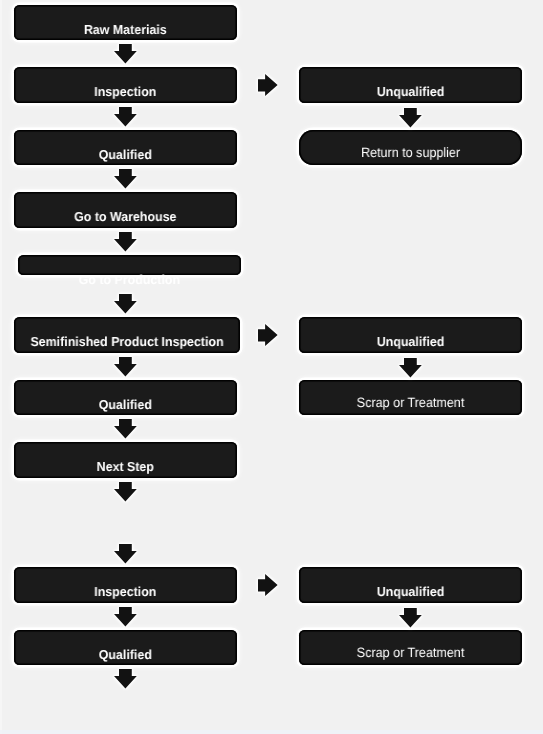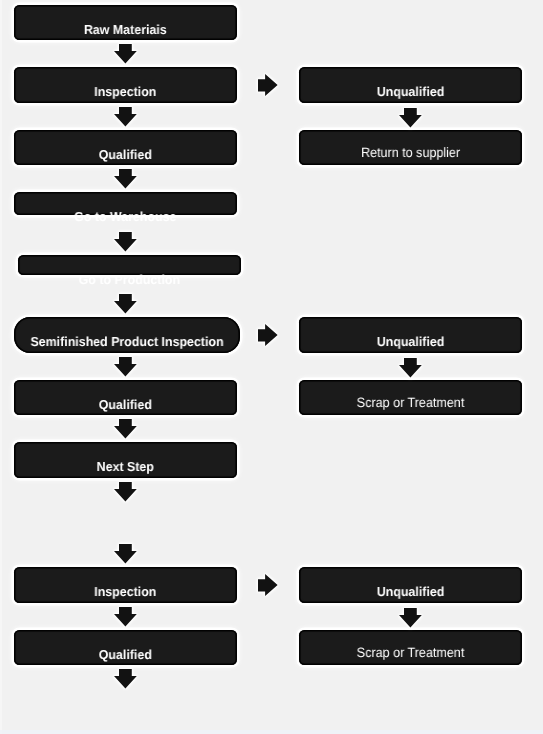--- a/index.html
+++ b/index.html
@@ -91,45 +91,45 @@
 
     <div class="node node-left" style="left:14.0px;top:4.9px;width:222.6px;height:35.4px;">
       <span class="label lbl-bold">Raw Materiais</span>
     </div>
     <div class="node node-left" style="left:14.0px;top:67.4px;width:222.6px;height:35.4px;">
       <span class="label lbl-bold">Inspection</span>
     </div>
     <div class="node node-left" style="left:14.0px;top:129.9px;width:222.6px;height:35.4px;">
       <span class="label lbl-bold">Qualified</span>
     </div>
-    <div class="node node-left" style="left:14.0px;top:192.4px;width:222.6px;height:23px;">
+    <div class="node node-left" style="left:14.0px;top:192.4px;width:222.6px;height:36px;">
       <span class="label lbl-bold">Go to Warehouse</span>
     </div>
     <div class="node node-left" style="left:18px;top:254.9px;width:222.6px;height:20px;">
       <span class="label lbl-bold">Go to Production</span>
     </div>
-    <div class="node node-left" style="left:14.0px;top:317.4px;width:226px;height:35.4px;border-radius:16px;">
+    <div class="node node-left" style="left:14.0px;top:317.4px;width:226px;height:35.4px;">
       <span class="label lbl-bold">Semifinished Product Inspection</span>
     </div>
     <div class="node node-left" style="left:14.0px;top:379.9px;width:222.6px;height:35.4px;">
       <span class="label lbl-bold">Qualified</span>
     </div>
     <div class="node node-left" style="left:14.0px;top:442.4px;width:222.6px;height:35.4px;">
       <span class="label lbl-bold">Next Step</span>
     </div>
     <div class="node node-left" style="left:14.0px;top:567.4px;width:222.6px;height:35.4px;">
       <span class="label lbl-bold">Inspection</span>
     </div>
     <div class="node node-left" style="left:14.0px;top:629.9px;width:222.6px;height:35.4px;">
       <span class="label lbl-bold">Qualified</span>
     </div>
     <div class="node node-right" style="left:298.6px;top:67.4px;width:223.1px;height:35.4px;">
       <span class="label lbl-bold">Unqualified</span>
     </div>
-    <div class="node node-right" style="left:298.6px;top:129.9px;width:223.1px;height:35.4px;">
+    <div class="node node-right" style="left:298.6px;top:129.9px;width:223.1px;height:35.4px;border-radius:14px;">
       <span class="label lbl-light">Return to supplier</span>
     </div>
     <div class="node node-right" style="left:298.6px;top:317.4px;width:223.1px;height:35.4px;">
       <span class="label lbl-bold">Unqualified</span>
     </div>
     <div class="node node-right" style="left:298.6px;top:379.9px;width:223.1px;height:35.4px;">
       <span class="label lbl-light">Scrap or Treatment</span>
     </div>
     <div class="node node-right" style="left:298.6px;top:567.4px;width:223.1px;height:35.4px;">
       <span class="label lbl-bold">Unqualified</span>

